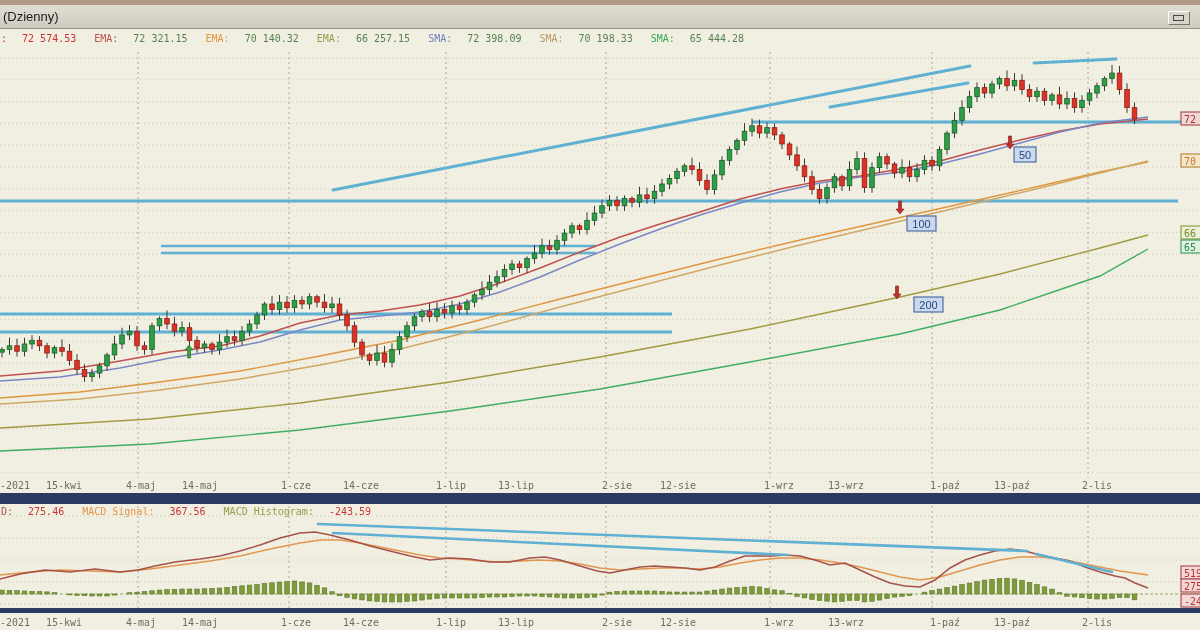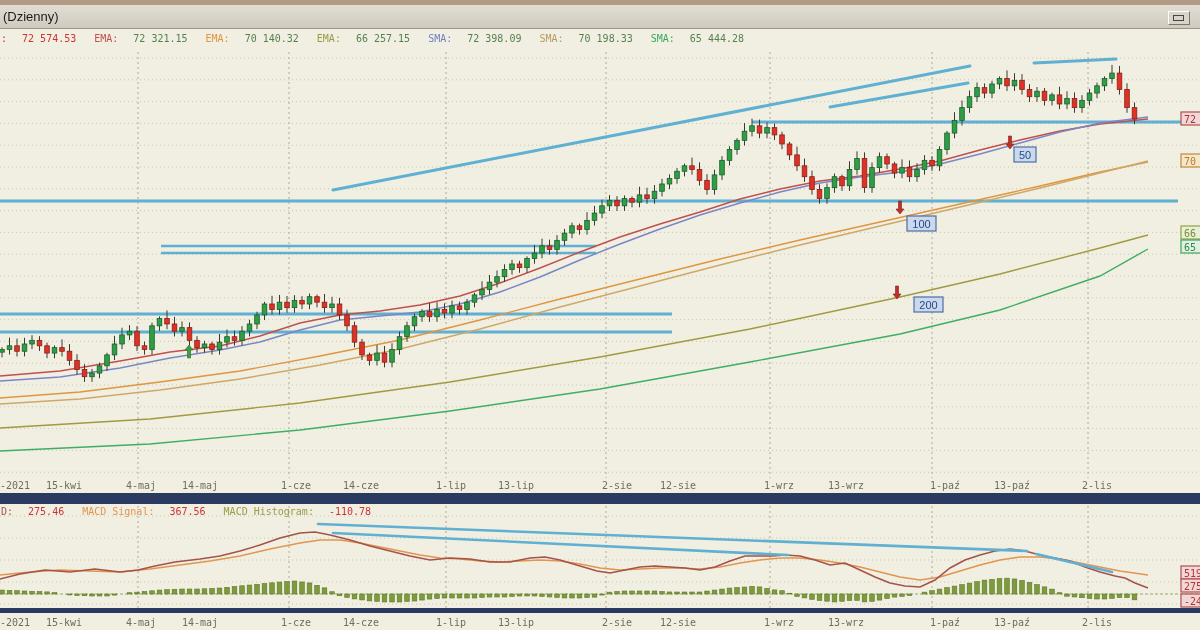--- a/index.html
+++ b/index.html
@@ -598,14 +598,14 @@
       <text x="828" y="626" class="axlab">13-wrz</text>
       <text x="930" y="489" class="axlab">1-paź</text>
       <text x="930" y="626" class="axlab">1-paź</text>
       <text x="994" y="489" class="axlab">13-paź</text>
       <text x="994" y="626" class="axlab">13-paź</text>
       <text x="1082" y="489" class="axlab">2-lis</text>
       <text x="1082" y="626" class="axlab">2-lis</text>
     </svg>
 
   <div id="legendMain"><span><span style="color: rgb(204, 51, 51);">: </span><span style="color: rgb(204, 51, 51);">72 574.53</span></span><span><span style="color: rgb(192, 80, 77);">EMA: </span><span style="color: rgb(85, 128, 79);">72 321.15</span></span><span><span style="color: rgb(224, 149, 62);">EMA: </span><span style="color: rgb(85, 128, 79);">70 140.32</span></span><span><span style="color: rgb(154, 154, 72);">EMA: </span><span style="color: rgb(85, 128, 79);">66 257.15</span></span><span><span style="color: rgb(112, 128, 192);">SMA: </span><span style="color: rgb(85, 128, 79);">72 398.09</span></span><span><span style="color: rgb(184, 154, 96);">SMA: </span><span style="color: rgb(85, 128, 79);">70 198.33</span></span><span><span style="color: rgb(58, 170, 90);">SMA: </span><span style="color: rgb(85, 128, 79);">65 444.28</span></span></div>
-  <div id="legendMacd"><span><span style="color: rgb(165, 82, 74);">D: </span><span style="color: rgb(204, 51, 51);">275.46</span></span><span><span style="color: rgb(226, 149, 78);">MACD Signal: </span><span style="color: rgb(204, 51, 51);">367.56</span></span><span><span style="color: rgb(154, 154, 72);">MACD Histogram: </span><span style="color: rgb(204, 51, 51);">-110.78</span></span></div>
+  <div id="legendMacd"><span><span style="color: rgb(165, 82, 74);">D: </span><span style="color: rgb(204, 51, 51);">275.46</span></span><span><span style="color: rgb(226, 149, 78);">MACD Signal: </span><span style="color: rgb(204, 51, 51);">367.56</span></span><span><span style="color: rgb(154, 154, 72);">MACD Histogram: </span><span style="color: rgb(204, 51, 51);">-243.59</span></span></div>
 </div>
 
 </body></html>

